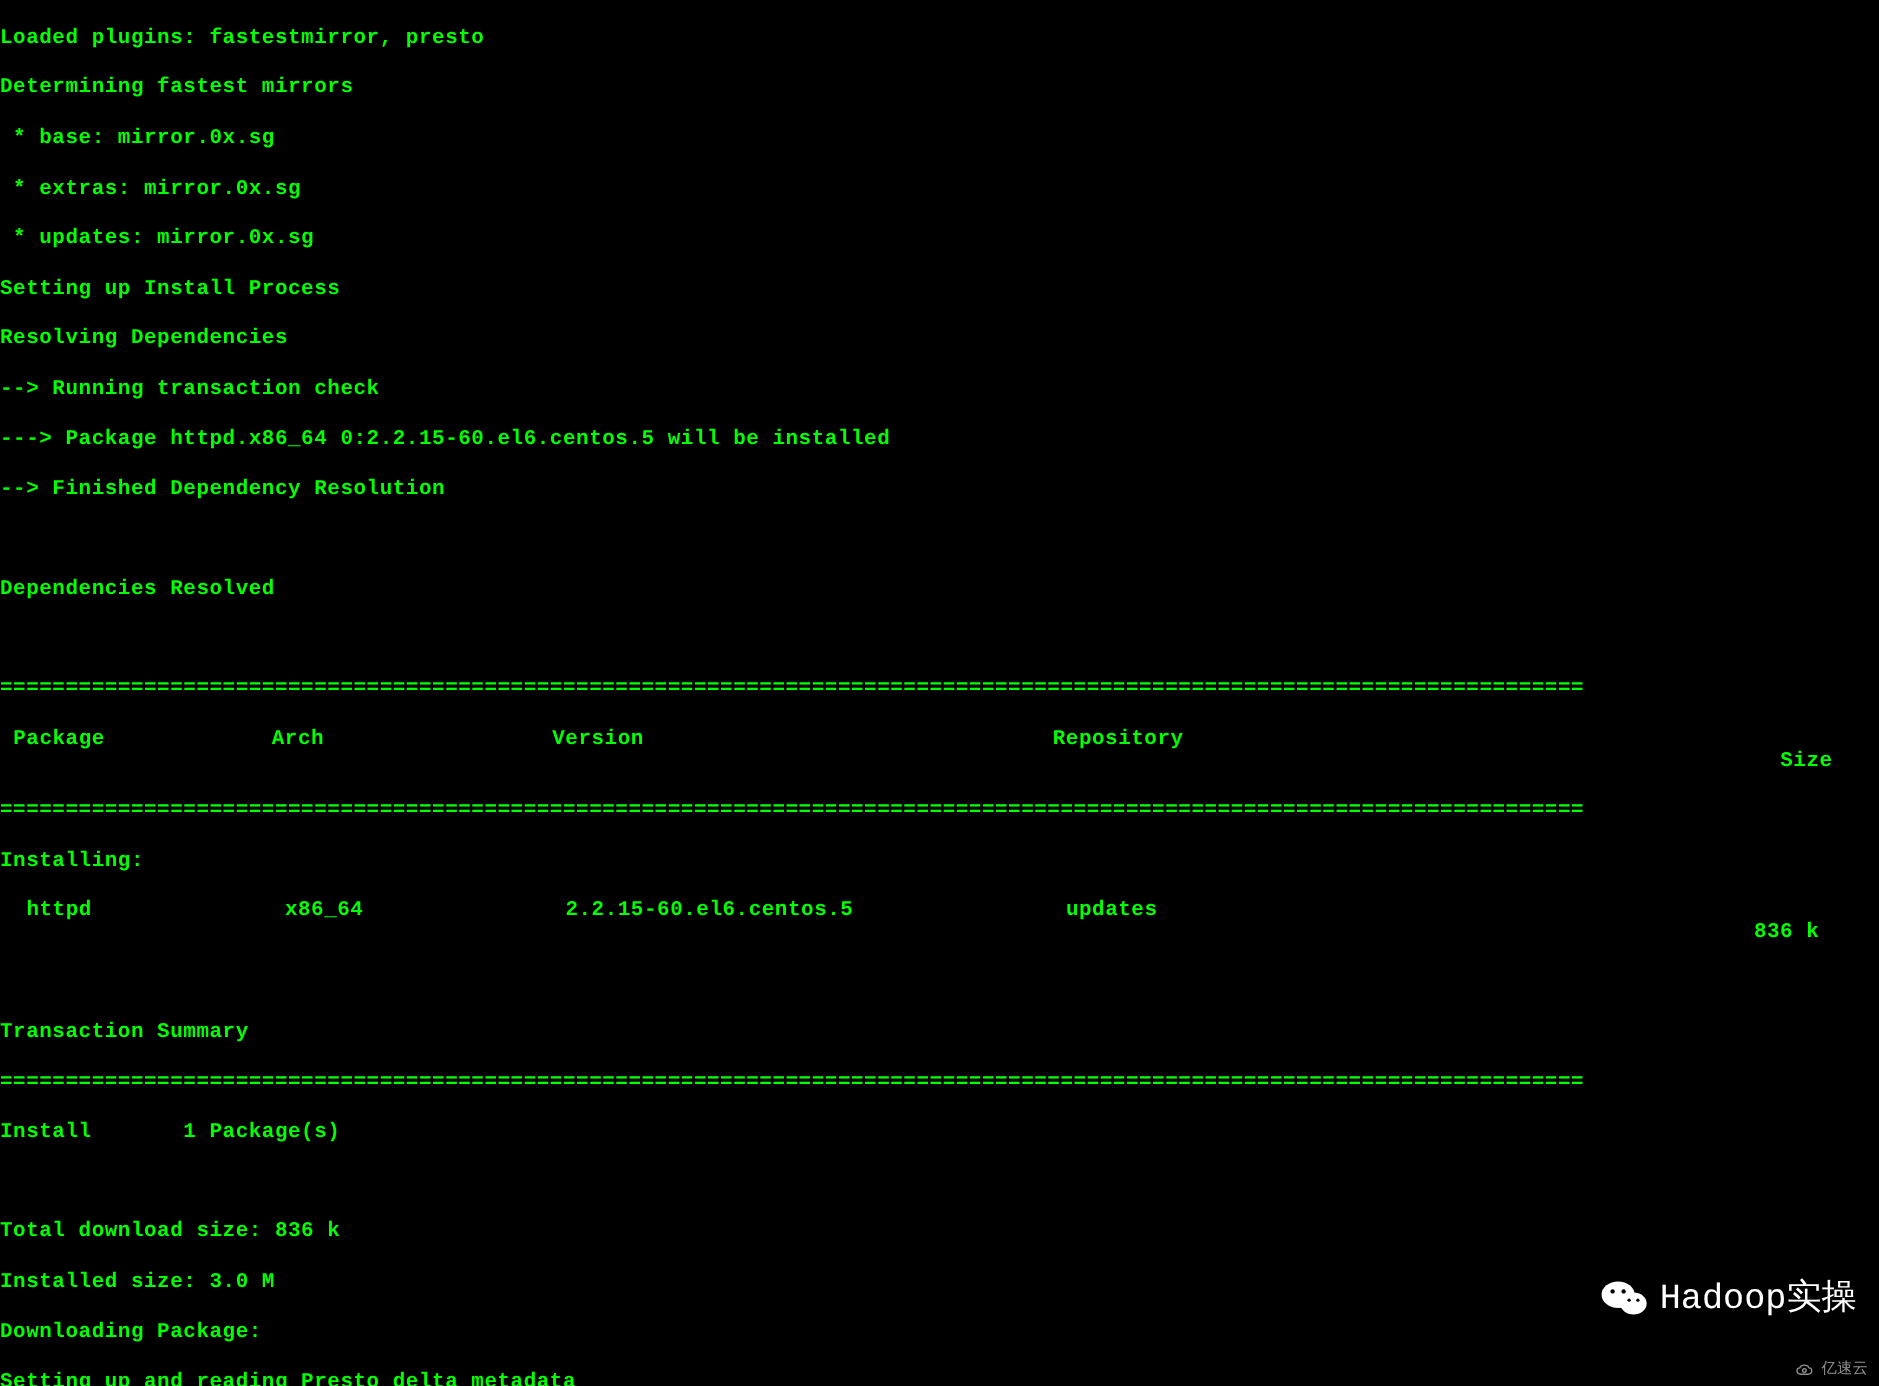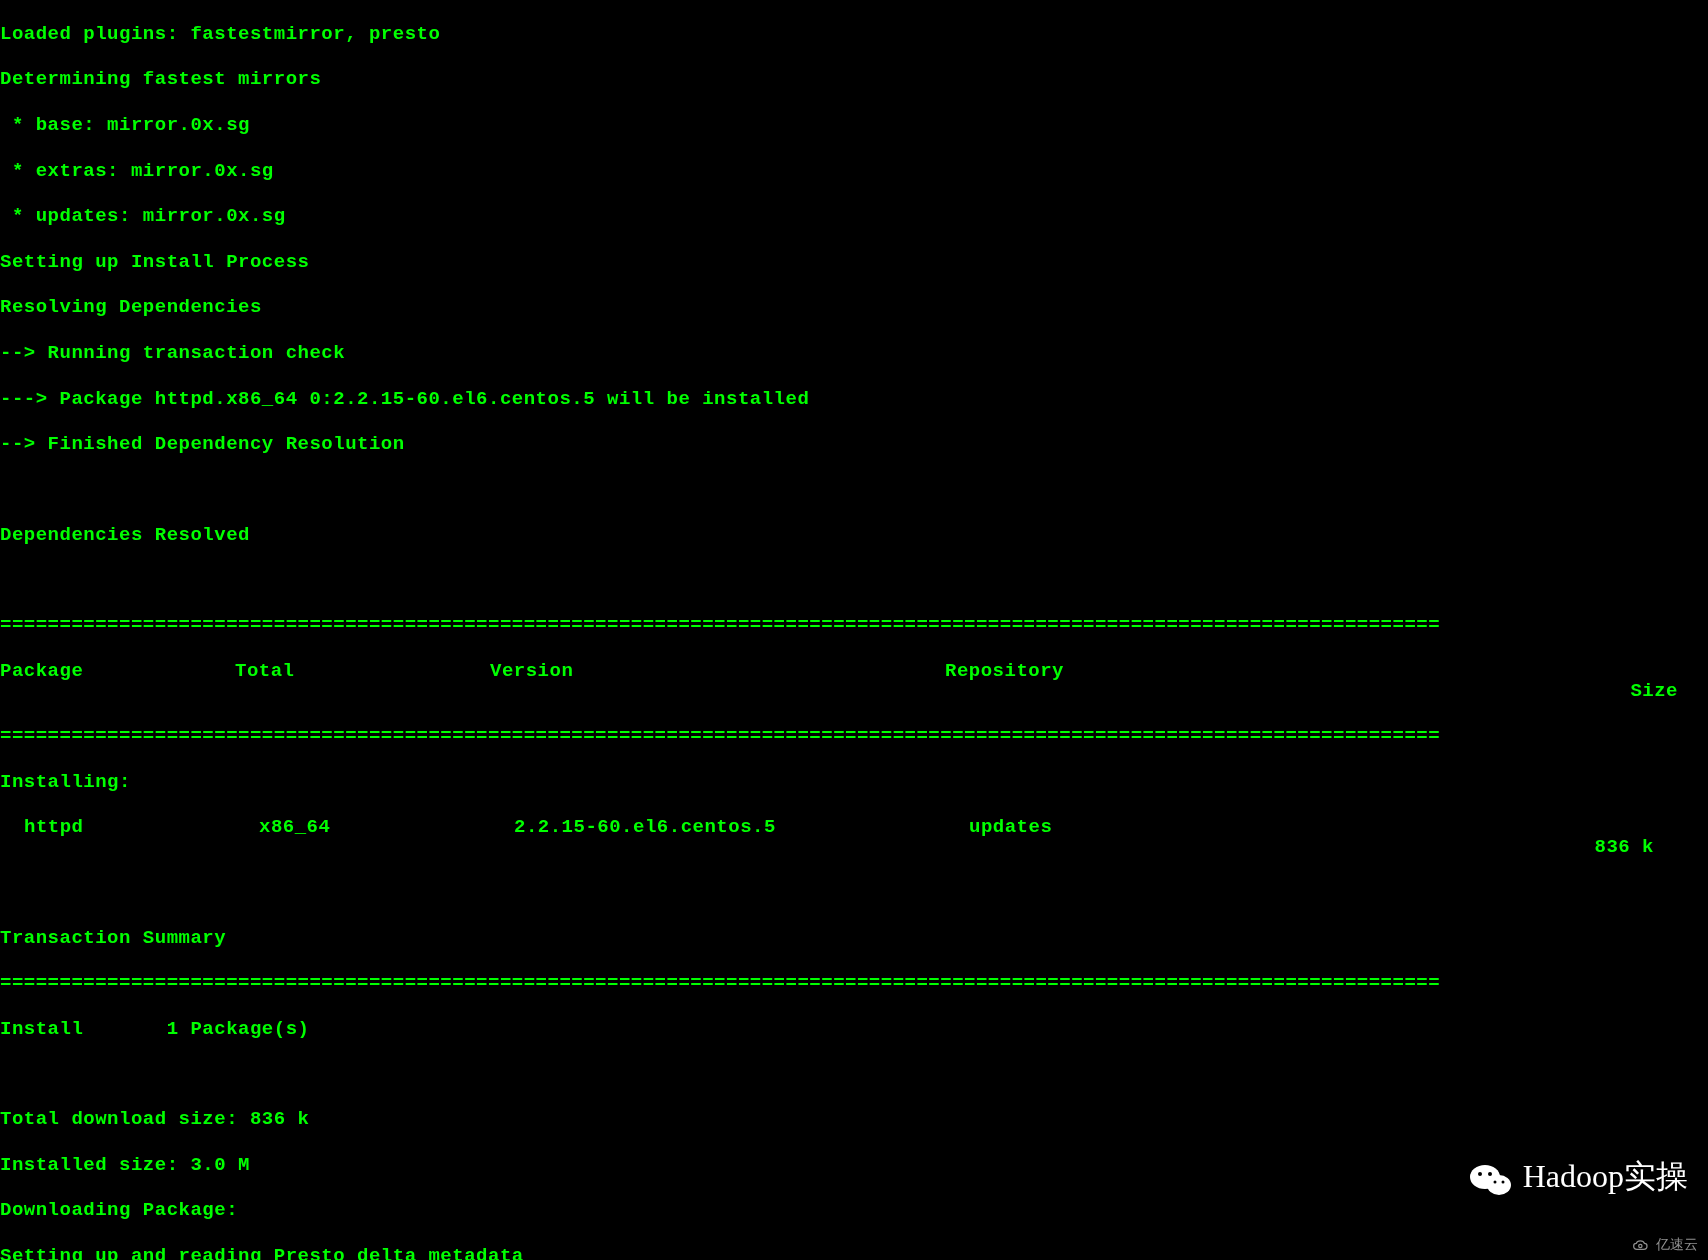--- a/index.html
+++ b/index.html
@@ -24,21 +24,21 @@
       white-space: pre;
       letter-spacing: 0.5px;
     }
     .divider {
       color: #00ff00;
       overflow: hidden;
       white-space: nowrap;
     }
     .table-header {
       display: flex;
-      padding: 0 0;
+      padding: 0 12px;
     }
     .col-package { width: 235px; }
     .col-arch { width: 255px; }
     .col-version { width: 455px; }
     .col-repository { width: 260px; }
     .col-size { flex: 1; text-align: right; padding-right: 30px; margin-top: 20px; }
     .table-row {
       display: flex;
       padding: 0 24px;
     }
@@ -47,22 +47,23 @@
     }
     .download-label { width: 1020px; }
     .download-sep { width: 30px; }
     .download-size { width: 110px; text-align: right; }
     .download-time { width: 90px; text-align: right; margin-left: 30px; }
     .watermark-main {
       position: absolute;
       bottom: 55px;
       right: 20px;
       display: flex;
+      align-items: center;
       color: #ffffff;
-      font-family: Liberation Serif, serif;
+      font-family: Liberation Mono, monospace;
       font-weight: normal;
     }
     .watermark-icon {
       width: 48px;
       height: 48px;
       margin-right: 8px;
     }
     .watermark-text {
       font-size: 32px;
       letter-spacing: 0;
@@ -100,21 +101,21 @@
 <div>Setting up Install Process</div>
 <div>Resolving Dependencies</div>
 <div>--&gt; Running transaction check</div>
 <div>---&gt; Package httpd.x86_64 0:2.2.15-60.el6.centos.5 will be installed</div>
 <div>--&gt; Finished Dependency Resolution</div>
 <div class="blank-line"></div>
 <div>Dependencies Resolved</div>
 <div class="blank-line"></div>
 <div class="divider">=========================================================================================================================</div>
 <div class="table-header">
-  <span class="col-package">Package</span><span class="col-arch">Total</span><span class="col-version">Version</span><span class="col-repository">Repository</span><span class="col-size">Size</span>
+  <span class="col-package">Package</span><span class="col-arch">Arch</span><span class="col-version">Version</span><span class="col-repository">Repository</span><span class="col-size">Size</span>
 </div>
 <div class="divider">=========================================================================================================================</div>
 <div>Installing:</div>
 <div class="table-row">
   <span class="col-package">httpd</span><span class="col-arch">x86_64</span><span class="col-version">2.2.15-60.el6.centos.5</span><span class="col-repository">updates</span><span class="col-size">836 k</span>
 </div>
 <div class="blank-line"></div>
 <div>Transaction Summary</div>
 <div class="divider">=========================================================================================================================</div>
 <div>Install       1 Package(s)</div>

